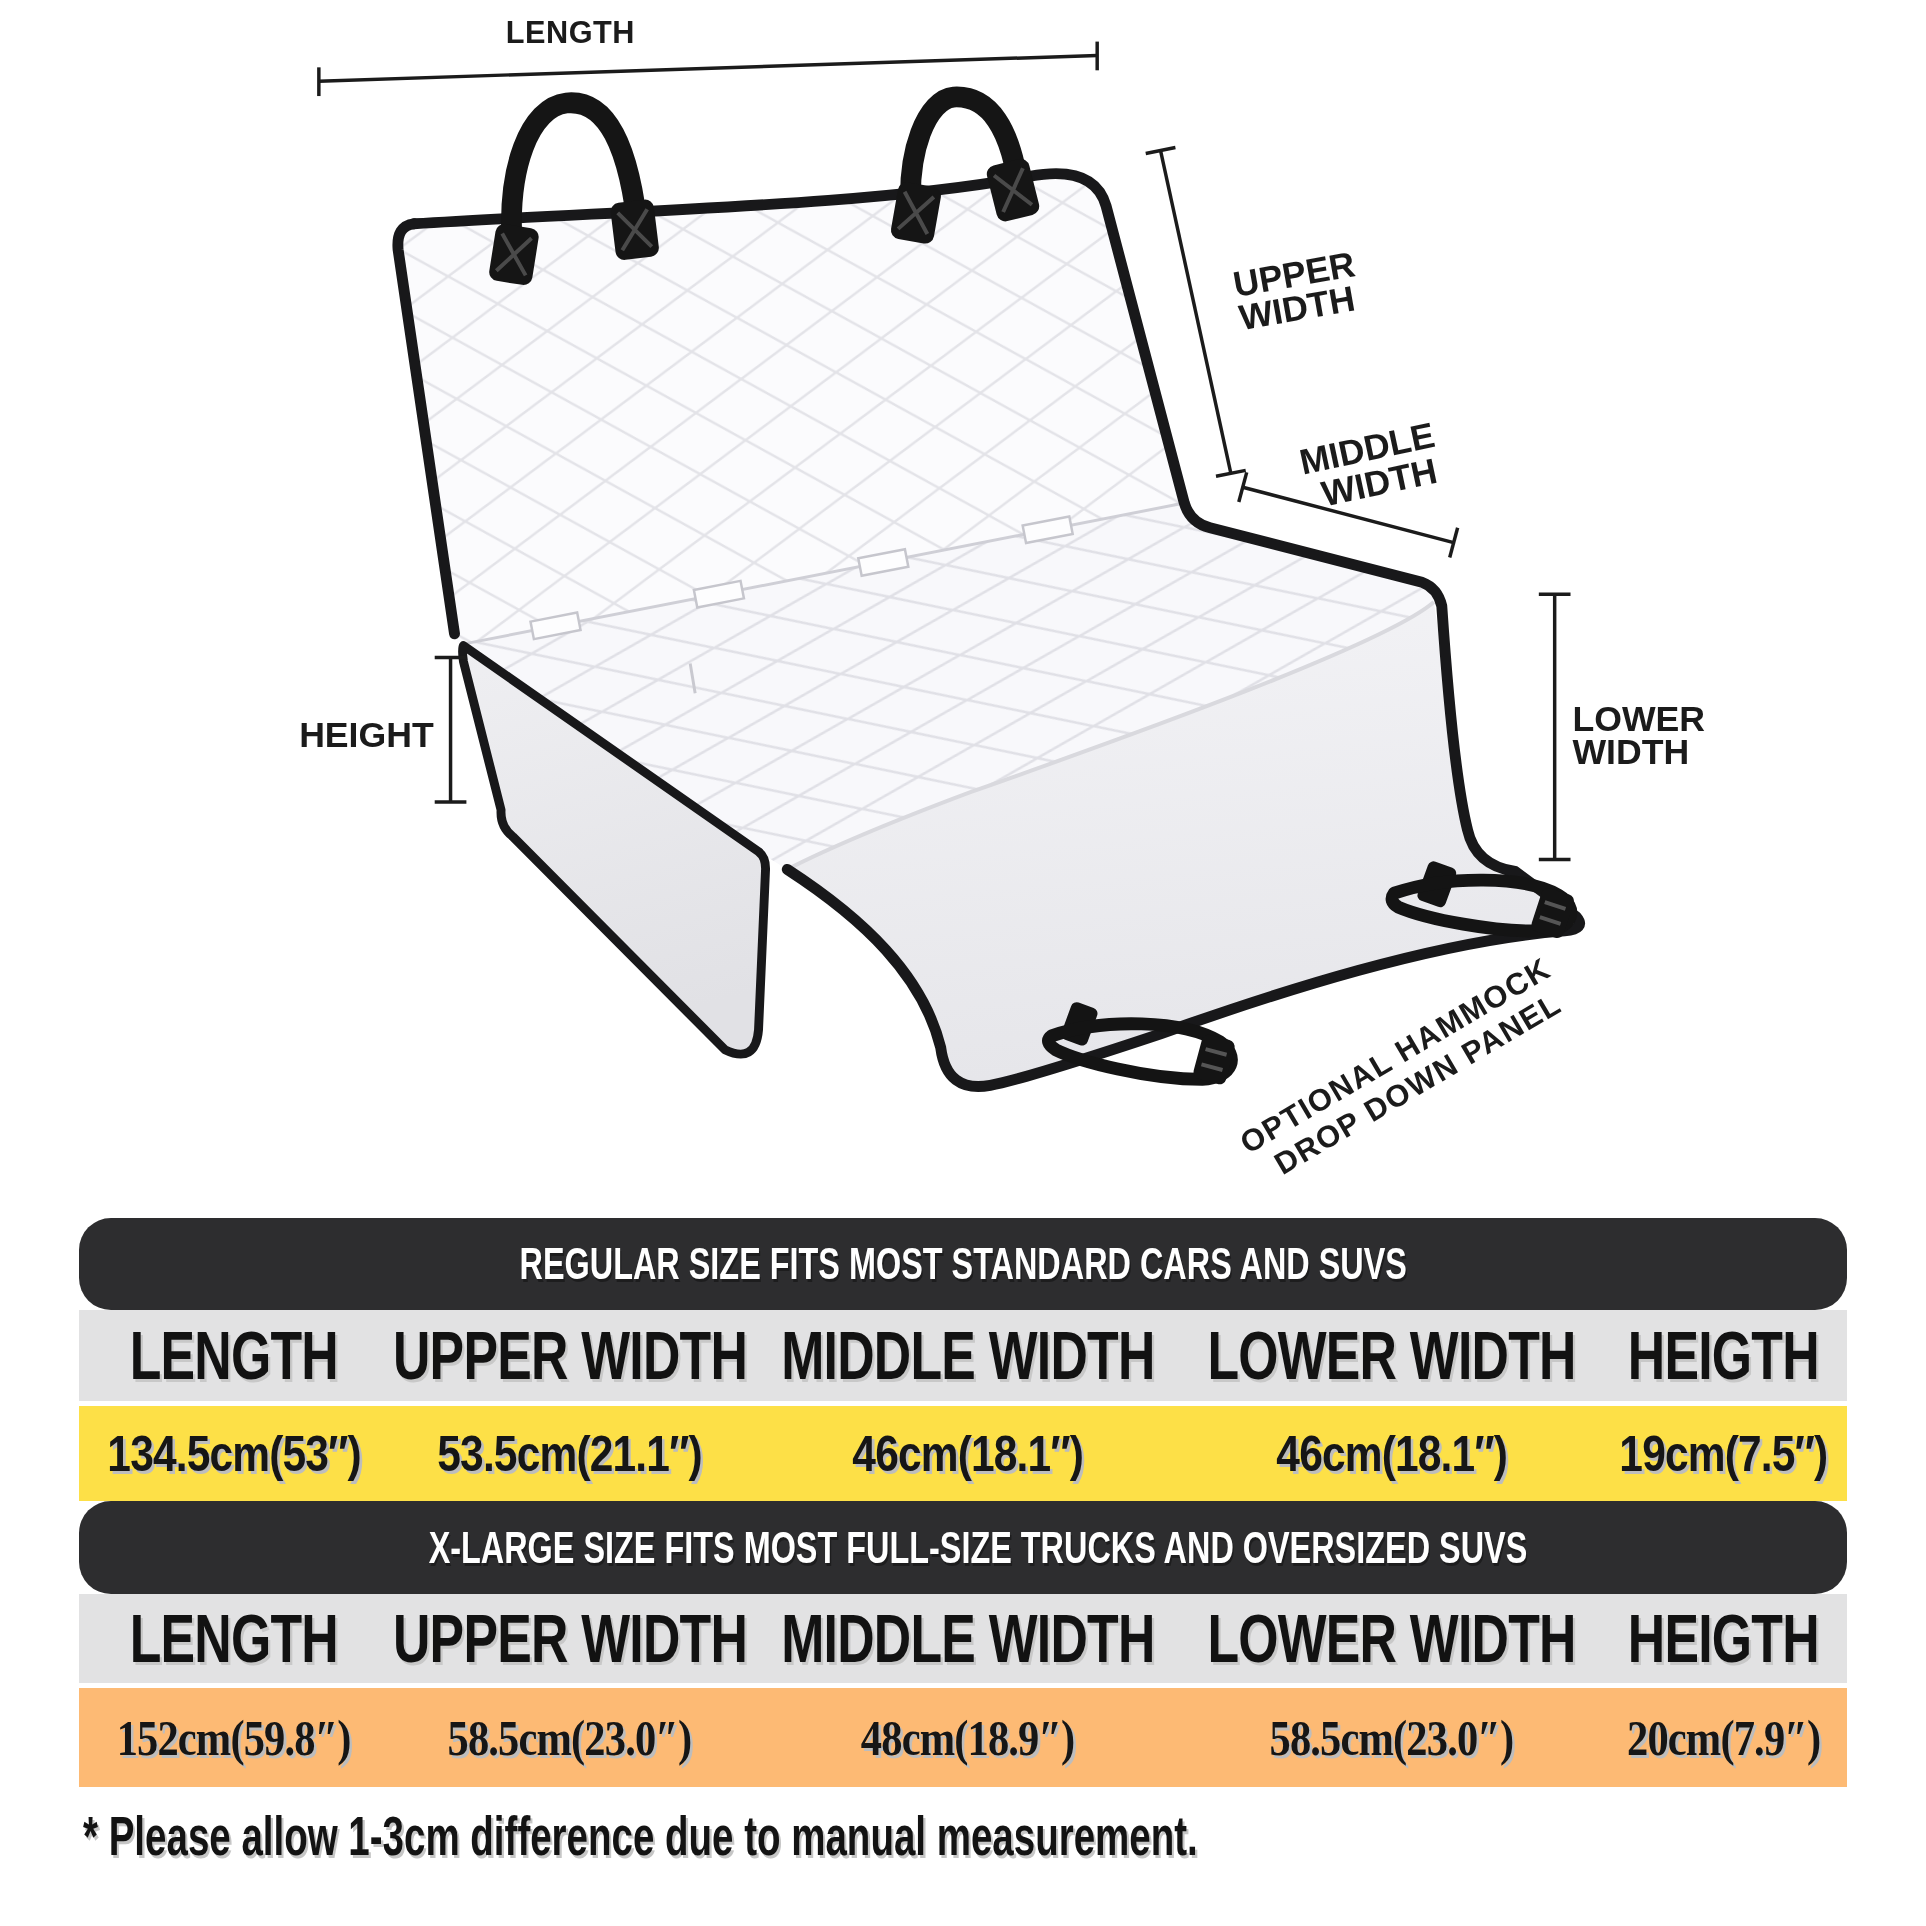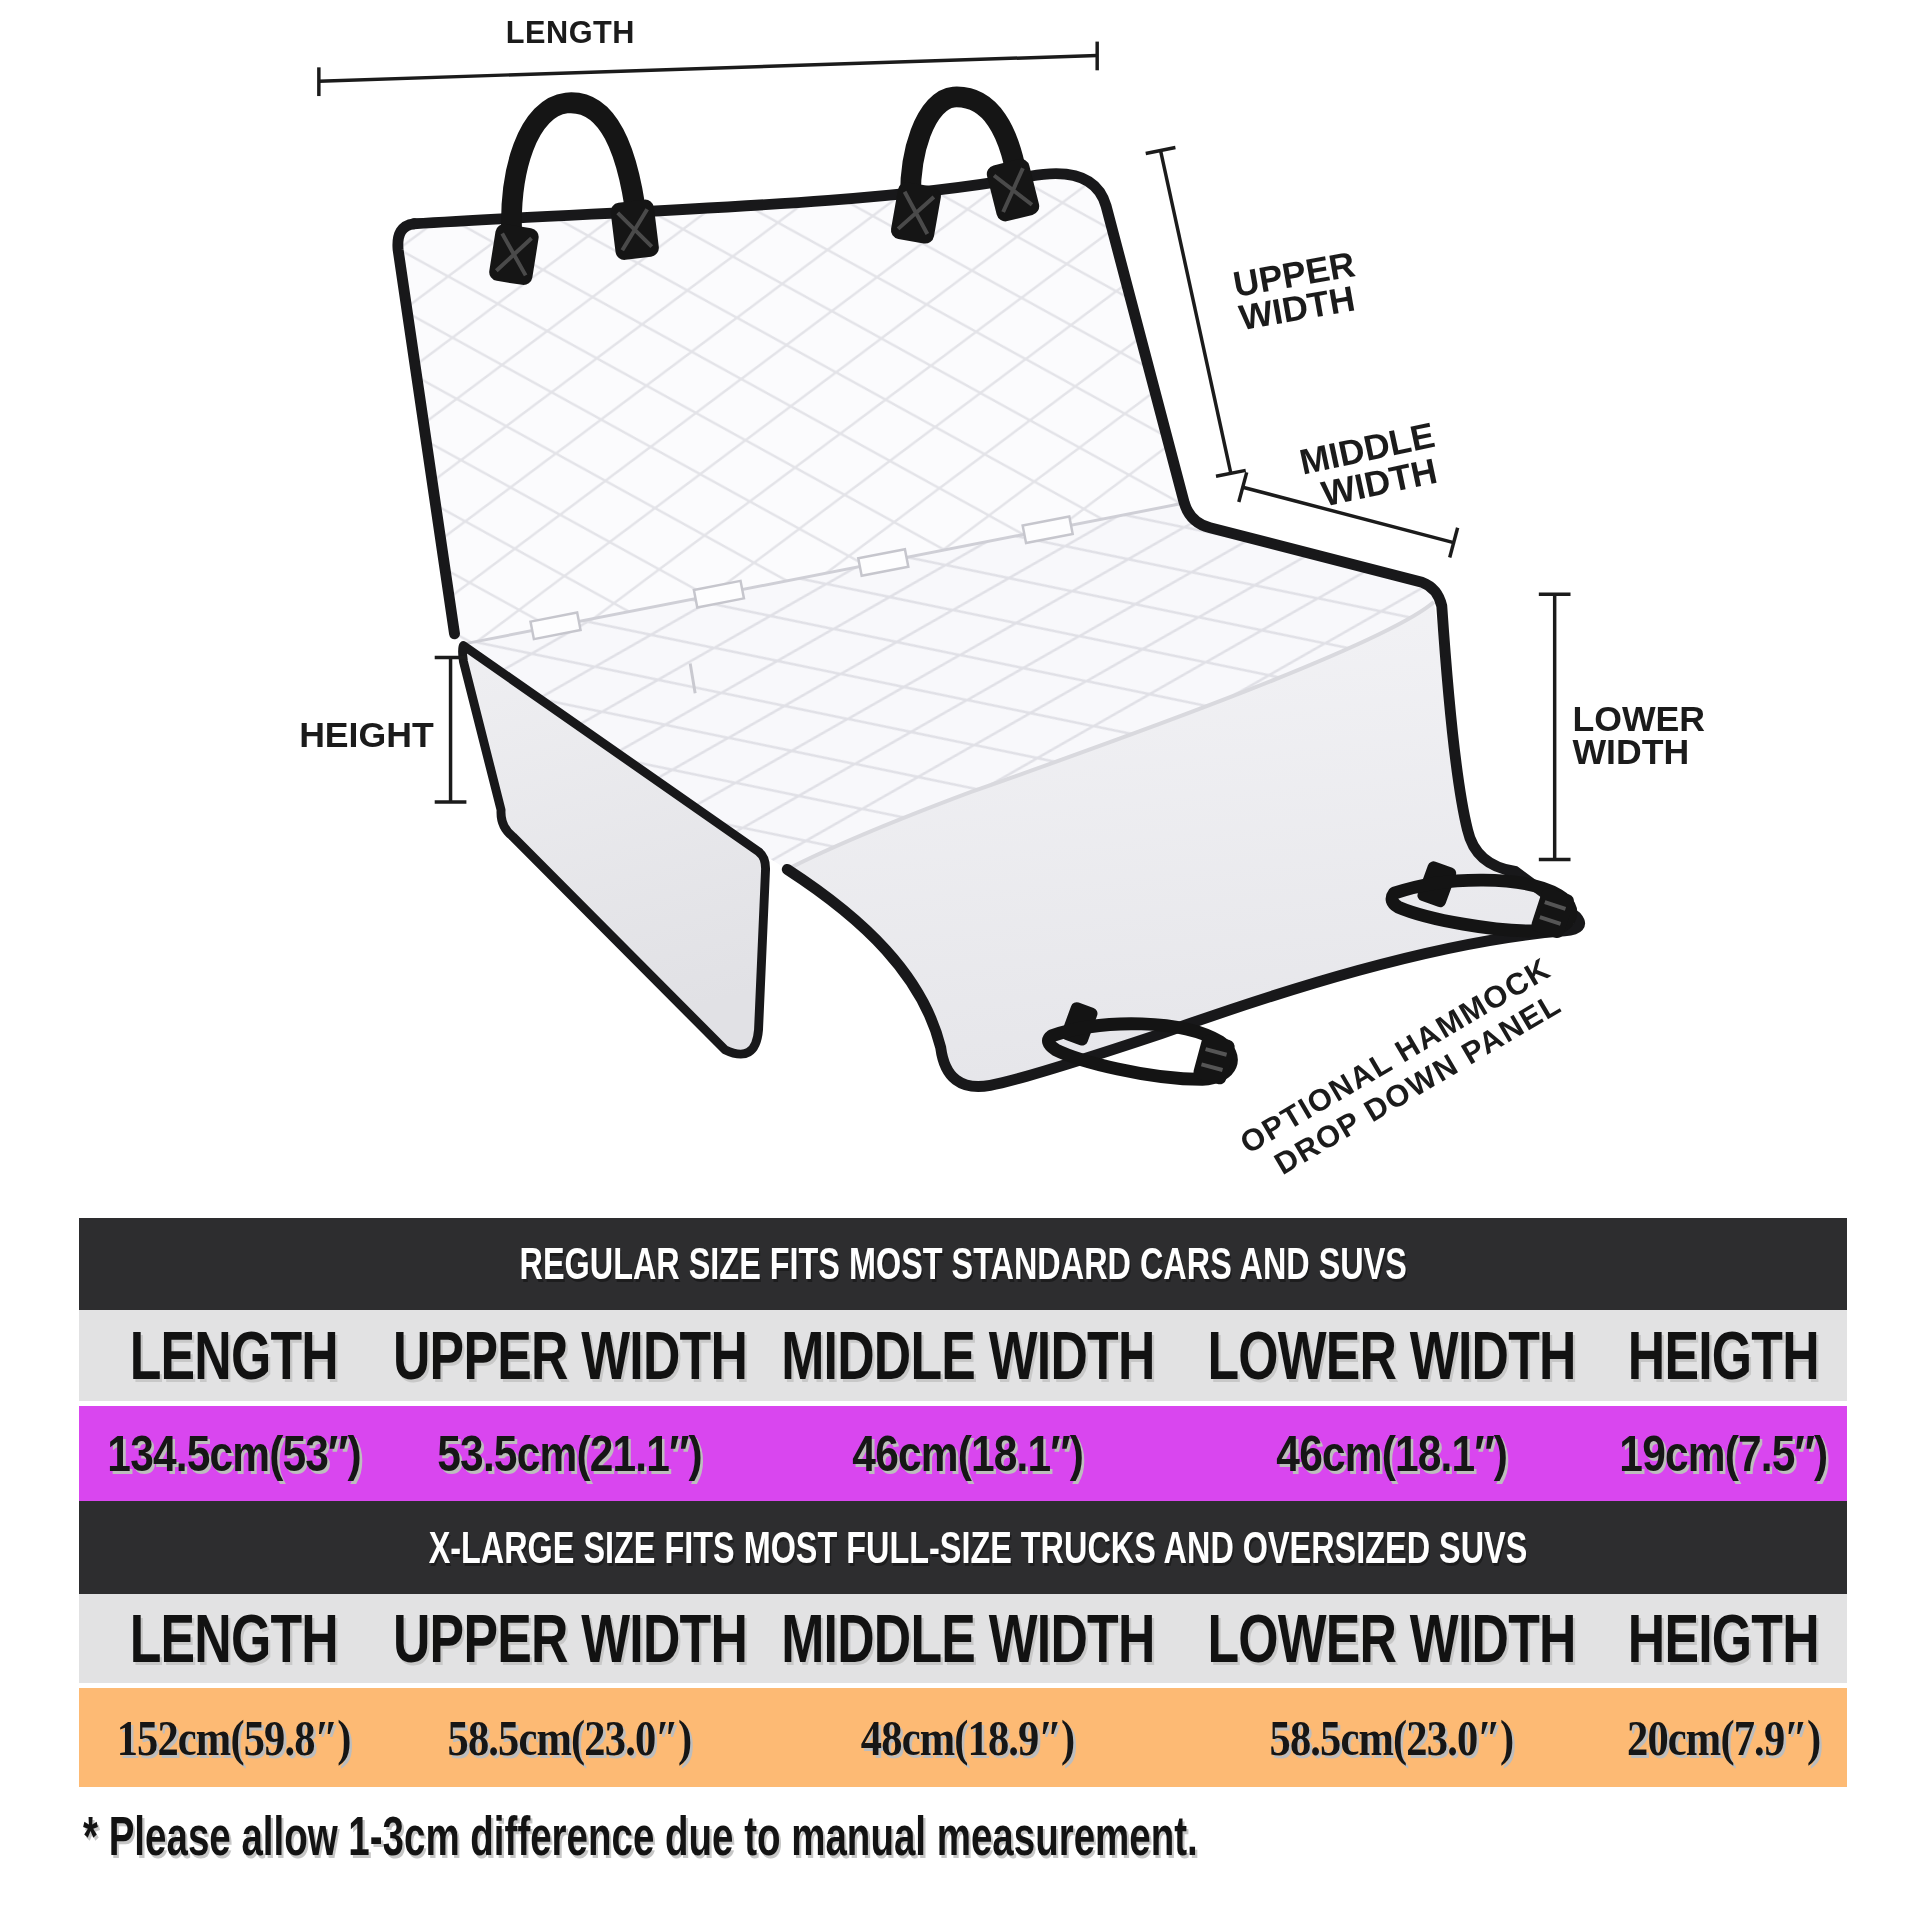--- a/index.html
+++ b/index.html
@@ -3,39 +3,39 @@
 <meta charset="utf-8">
 <style>
   html,body{margin:0;padding:0;background:#ffffff;}
   .page{
     position:relative;width:1927px;height:1927px;background:#ffffff;overflow:hidden;
     font-family:"Liberation Sans",sans-serif;color:#141414;
   }
   .diagram{position:absolute;left:0;top:0;}
   .dim-label{font-weight:bold;fill:#1b1b1b;}
   .tables{position:absolute;left:79px;top:1218px;width:1768px;}
-  .band{display:flex;align-items:center;justify-content:center;}
+  .band{display:flex;align-items:center;justify-content:center;border-radius:32px;}
   .band-dark{background:#2d2d2f;}
   .band-dark.b1{height:92px;}
   .band-dark.b2{height:93px;padding-left:29px;}
   .band-title{
     color:#ffffff;font-weight:bold;font-size:45px;white-space:nowrap;
     transform:scaleX(0.72);text-shadow:2px 3px 0 rgba(0,0,0,0.35);
   }
   .cols{display:grid;grid-template-columns:17.5% 20.5% 24.5% 23.5% 14%;}
   .band-gray{background:#e2e2e3;}
   .band-gray.b1{height:91px;}
   .band-gray.b2{height:89px;}
   .band-gray span{
     align-self:center;justify-self:center;white-space:nowrap;
     font-weight:bold;font-size:69px;letter-spacing:-1px;color:#121212;
     transform:scaleX(0.75);text-shadow:3px 3px 0 #c8c8c8;
   }
   .band-values{border-top:5px solid #ffffff;}
-  .band-values.b1{height:95px;background:#d946ef;}
+  .band-values.b1{height:95px;background:#fde047;}
   .band-values.b2{height:99px;background:#fdba74;font-family:Liberation Serif, serif;}
   .band-values span{
     align-self:center;justify-self:center;white-space:nowrap;
     font-weight:bold;font-size:50px;letter-spacing:-1px;color:#161616;
     transform:scaleX(0.85);text-shadow:3px 3px 0 #bdbdbd;
   }
   .footnote{
     position:absolute;left:83px;top:1804px;white-space:nowrap;
     font-weight:bold;font-size:55px;color:#131313;
     transform:scaleX(0.70);transform-origin:left center;

